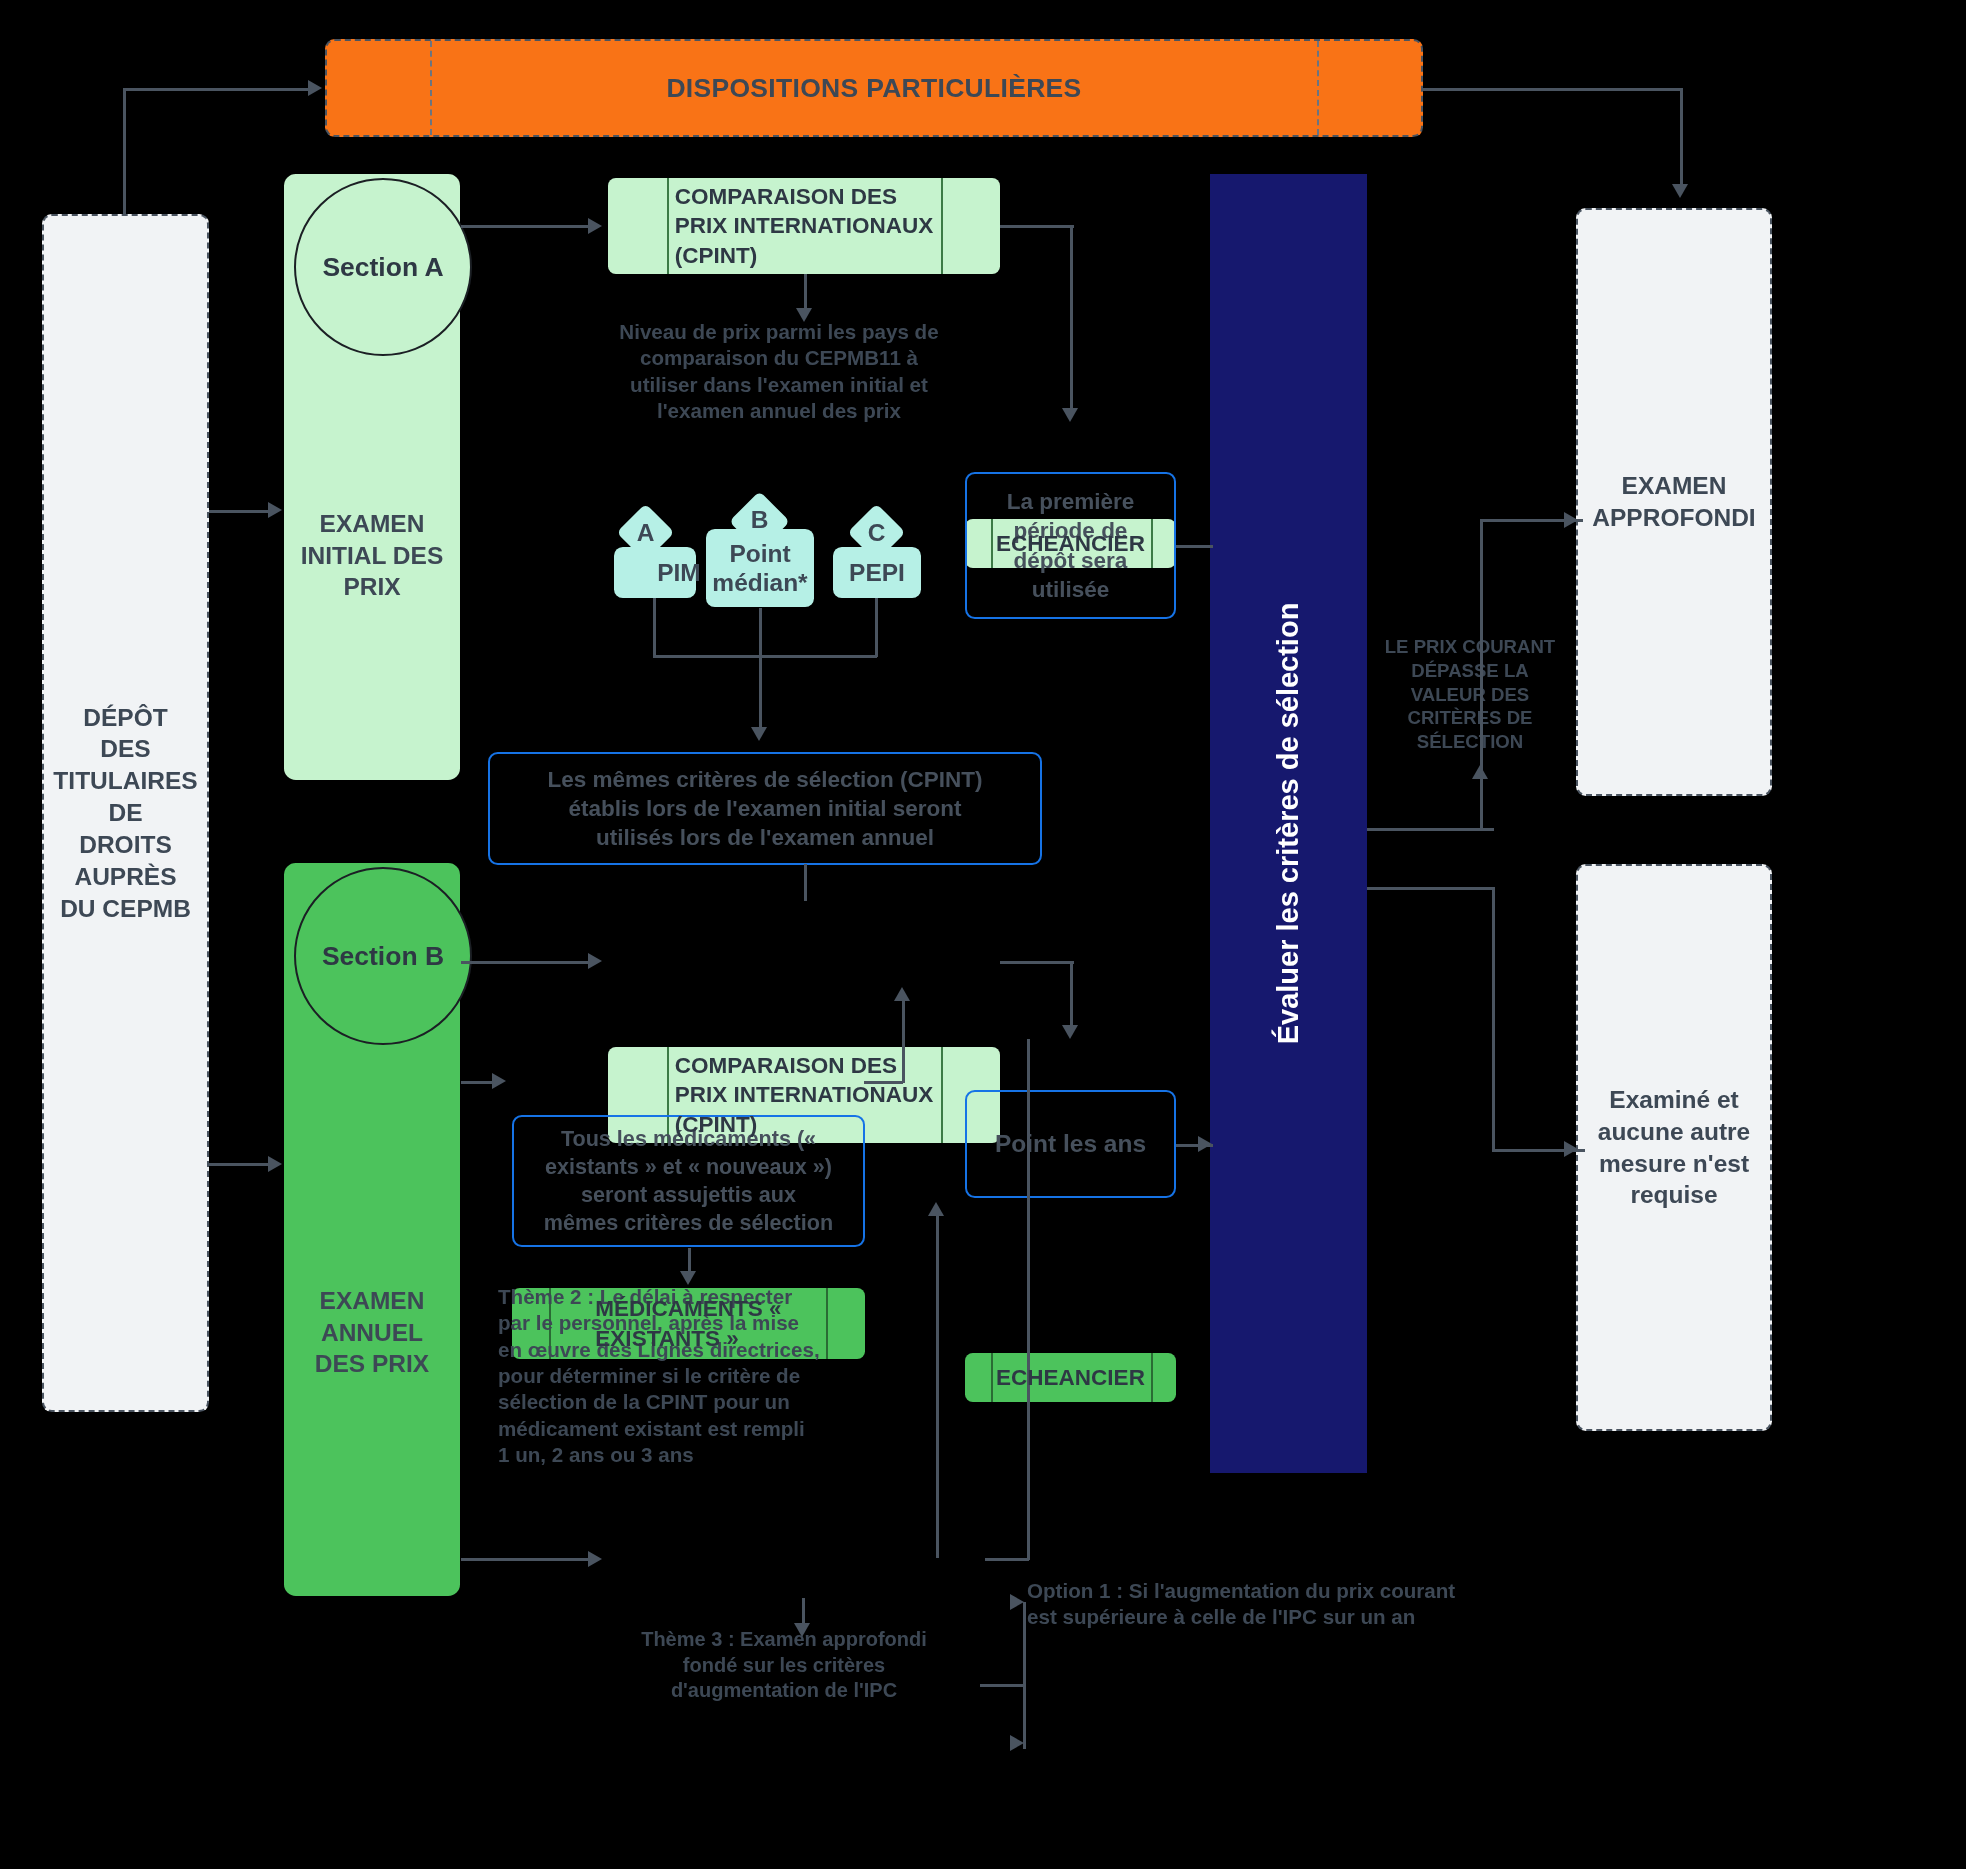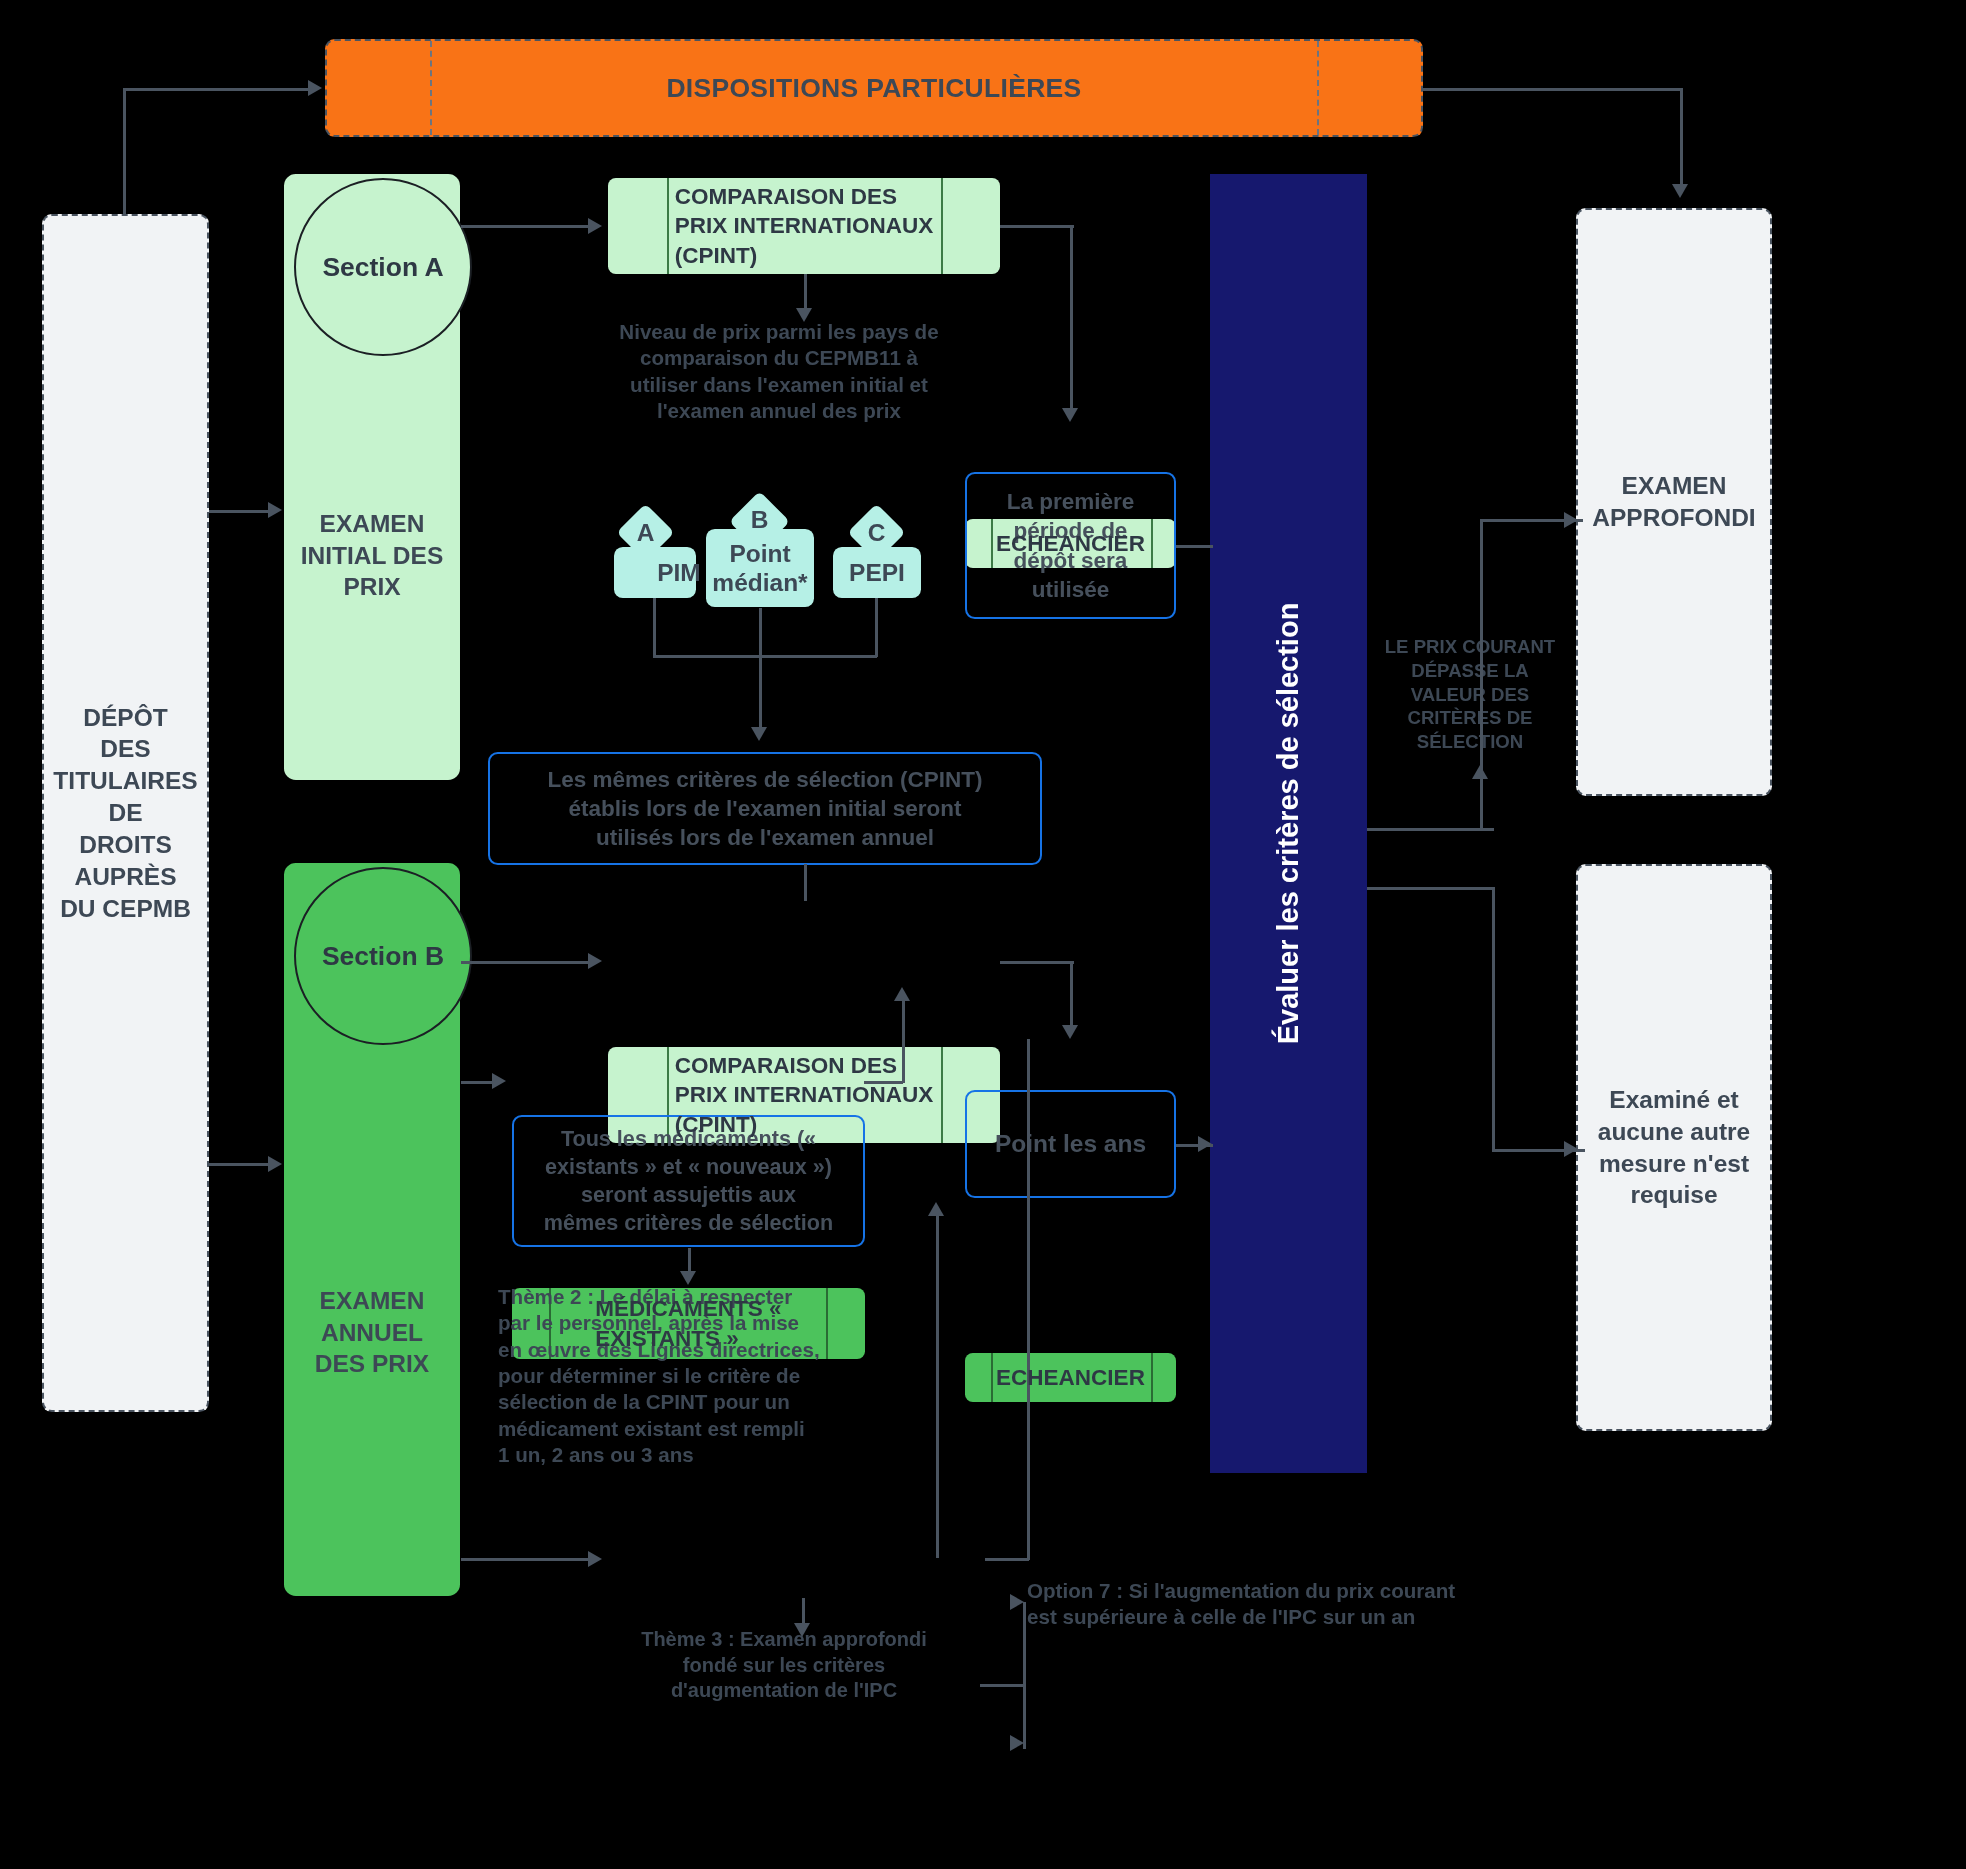--- a/index.html
+++ b/index.html
@@ -193,21 +193,21 @@
     <div class="ptxt" style="font-size:22.5px;">ECHEANCIER</div>
   </div>
   <div class="abs bluebox" style="left:965px;top:1090px;width:211px;height:108px;">
     <div class="btxt" style="font-size:24.5px;">Point les ans</div>
   </div>
 
   <div class="abs txt center" style="left:583px;top:1627px;width:402px;font-size:20px;white-space:pre-line;">Thème 3 : Examen approfondi
 fondé sur les critères
 d'augmentation de l'IPC</div>
 
-  <div class="abs txt left" style="left:1027px;top:1578px;width:544px;font-size:20.6px;white-space:pre-line;">Option 7 : Si l'augmentation du prix courant
+  <div class="abs txt left" style="left:1027px;top:1578px;width:544px;font-size:20.6px;white-space:pre-line;">Option 1 : Si l'augmentation du prix courant
 est supérieure à celle de l'IPC sur un an</div>
 
   <div class="abs navy" style="left:1210px;top:174px;width:157px;height:1299px;">
     <div class="vtxt">Évaluer les critères de sélection</div>
   </div>
 
   <div class="abs txt center" style="left:1372px;top:635px;width:196px;font-size:18.6px;white-space:pre-line;">LE PRIX COURANT
 DÉPASSE LA
 VALEUR DES
 CRITÈRES DE

